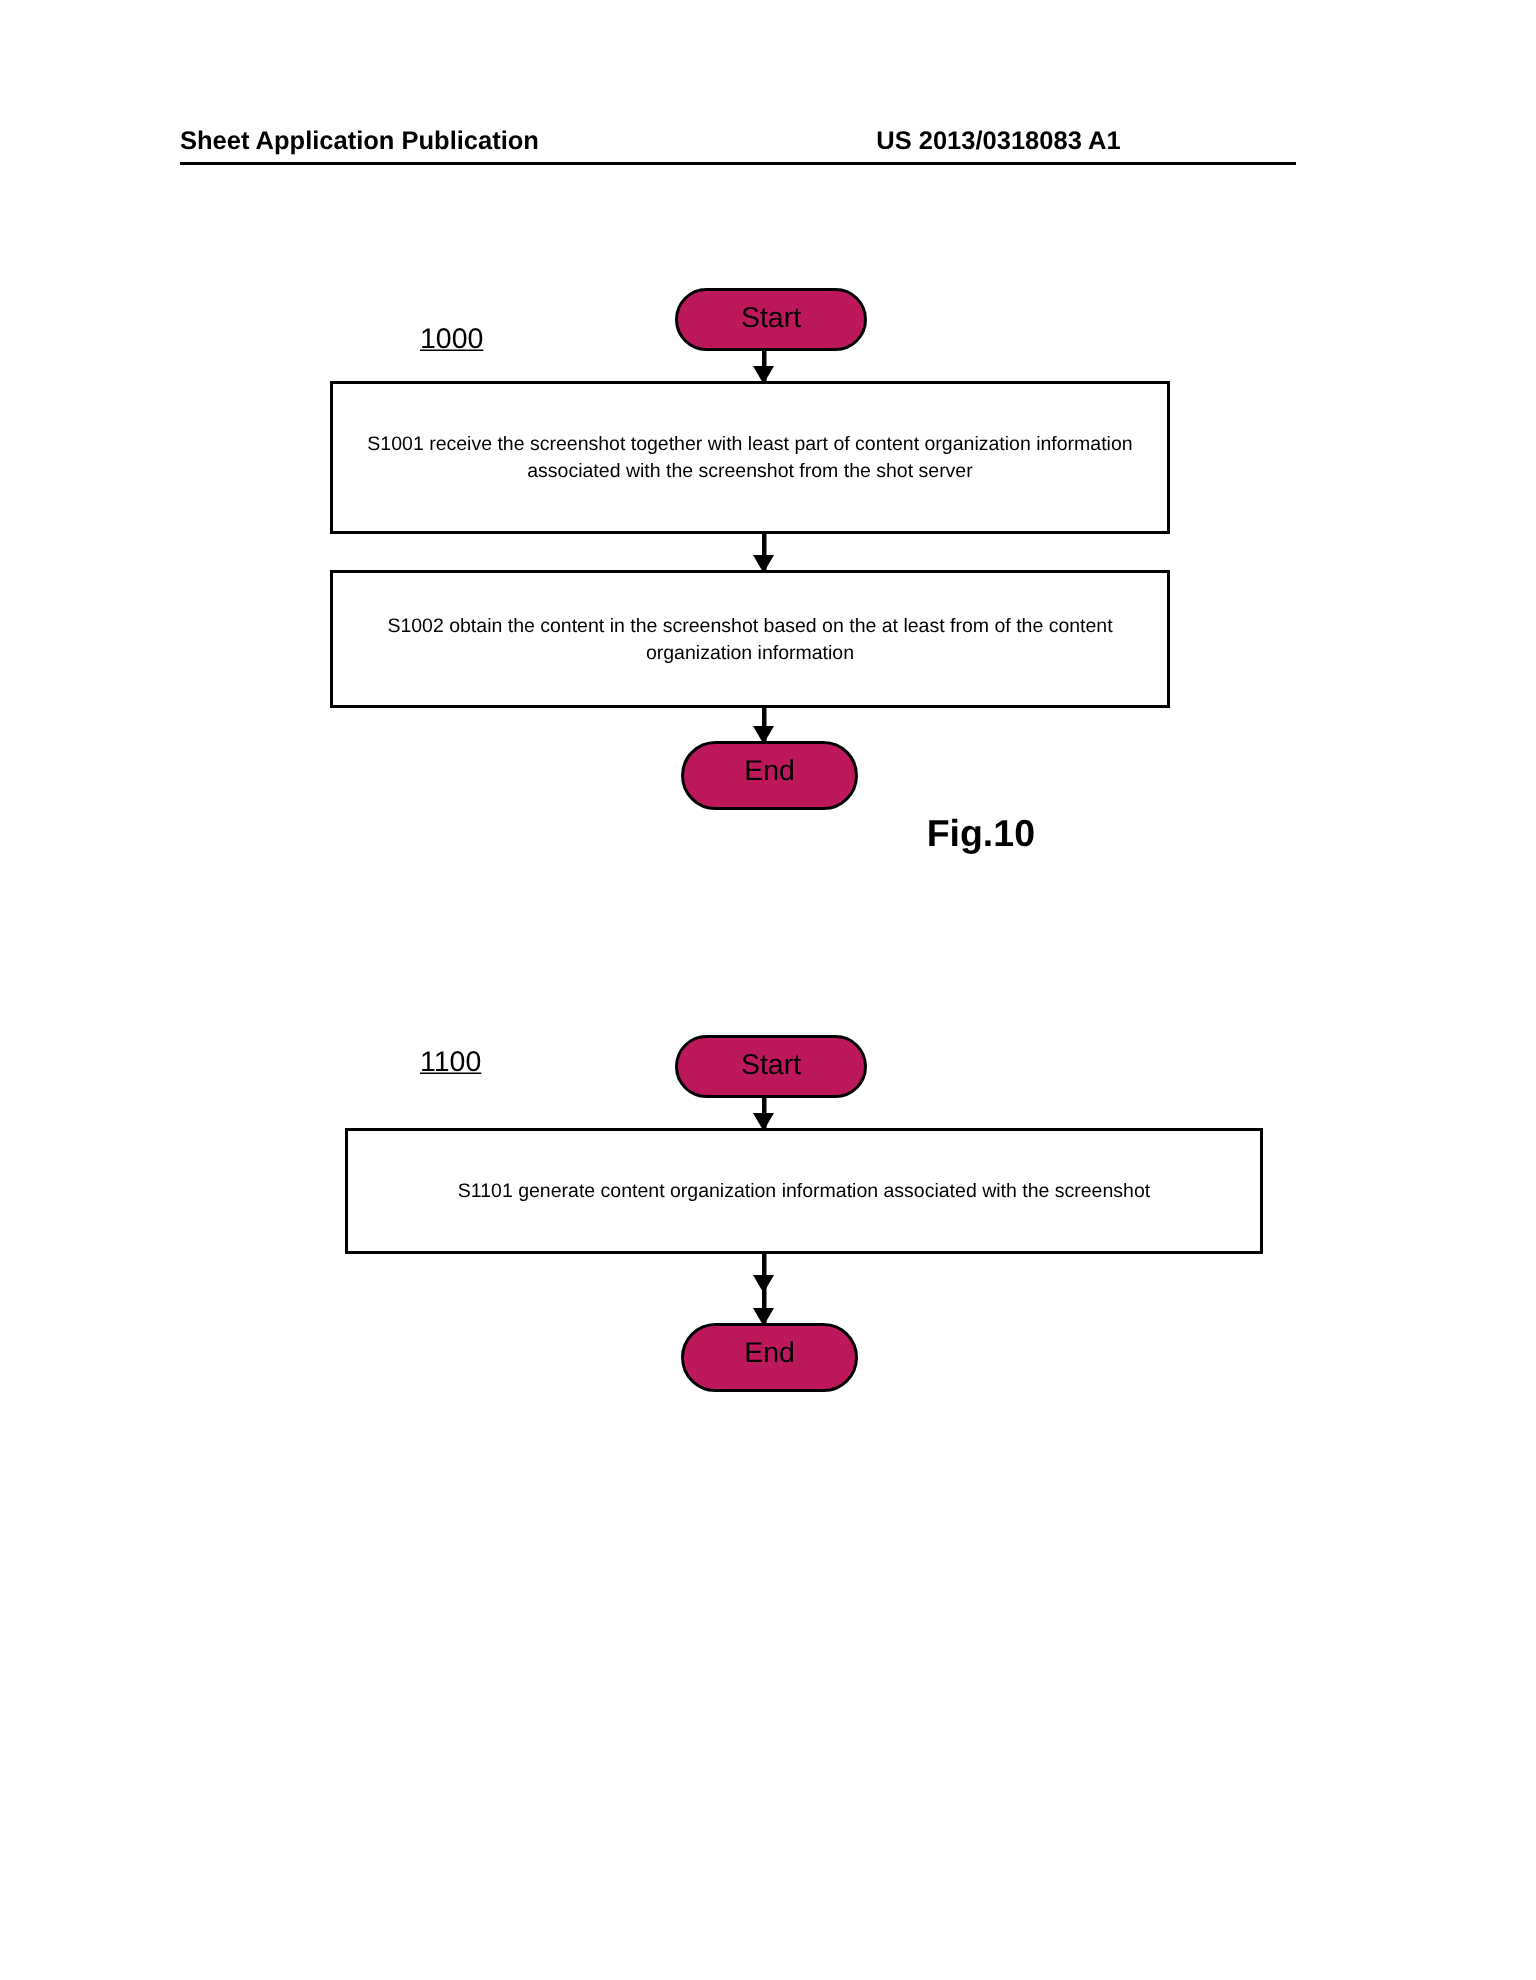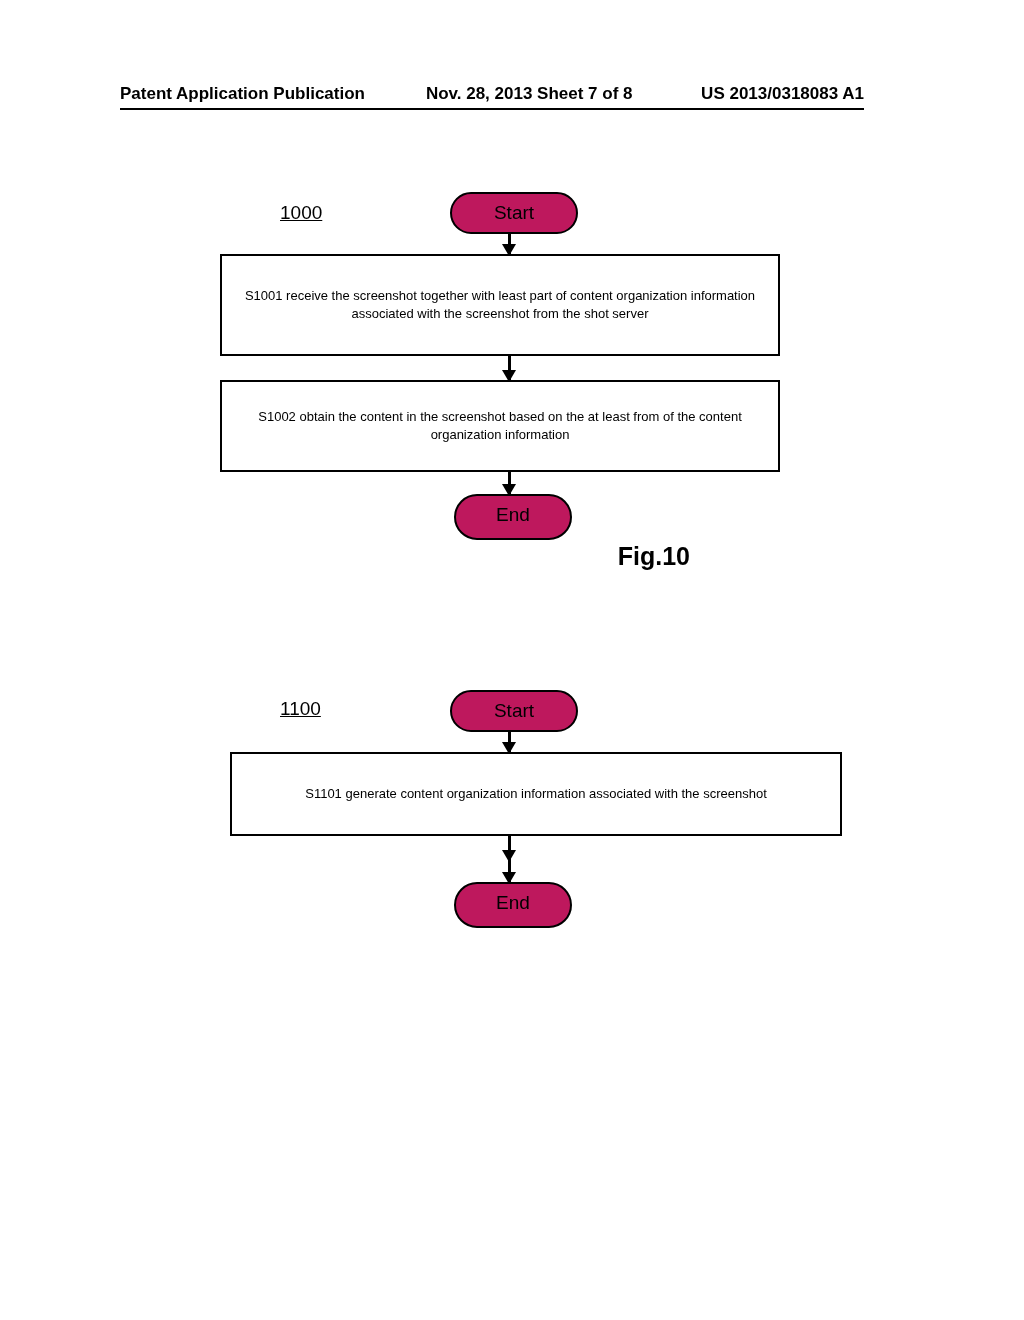--- a/index.html
+++ b/index.html
@@ -37,21 +37,21 @@
     position: absolute;
     width: 560px;
   }
   .flow.f10 { top: 192px; left: 220px; }
   .flow.f11 { top: 690px; left: 220px; }
   .ref-num {
     position: absolute;
     font-size: 19px;
     text-decoration: underline;
   }
-  .ref-num.r10 { top: 10px; left: 60px; }
+  .ref-num.r10 { top: 24px; left: 60px; }
   .ref-num.r11 { top: 8px; left: 60px; }
   .terminator {
     border: 2.5px solid #000;
     border-radius: 24px;
     font-size: 19px;
     text-align: center;
     background: #be185d;
     box-sizing: border-box;
     position: relative;
   }
@@ -105,22 +105,21 @@
     text-align: right;
     margin-top: 2px;
     margin-left: 110px;
     width: 360px;
   }
 </style>
 </head>
 <body>
 
 <div class="header">
-  <span>Patent Application Publication</span>
-  <span>Nov. 28, 2013  Sheet 7 of 8</span>
+  <span>Sheet Application Publication</span>
   <span>US 2013/0318083 A1</span>
 </div>
 <div class="header-rule"></div>
 
 <div class="flow f10">
   <div class="ref-num r10">1000</div>
   <div class="terminator start">Start</div>
   <div class="arrow-v" style="height:20px"></div>
   <div class="process p1001">S1001 receive the screenshot together with least part of content organization information associated with the screenshot from the shot server</div>
   <div class="arrow-v" style="height:24px"></div>

